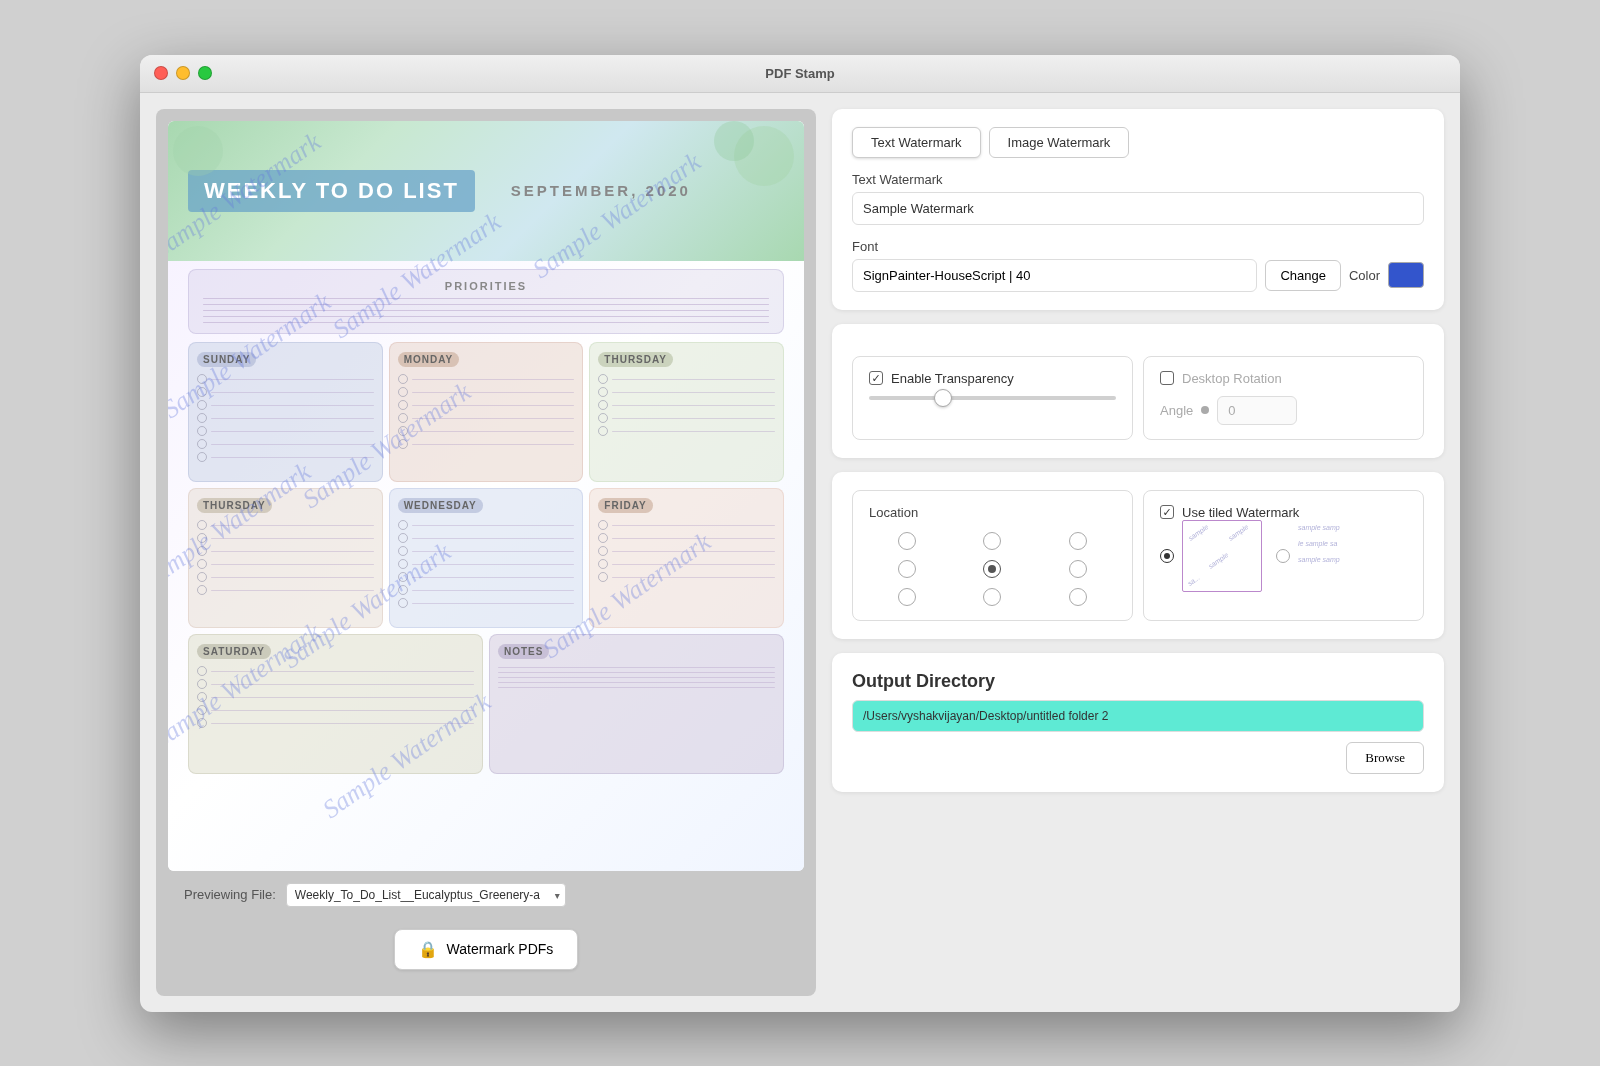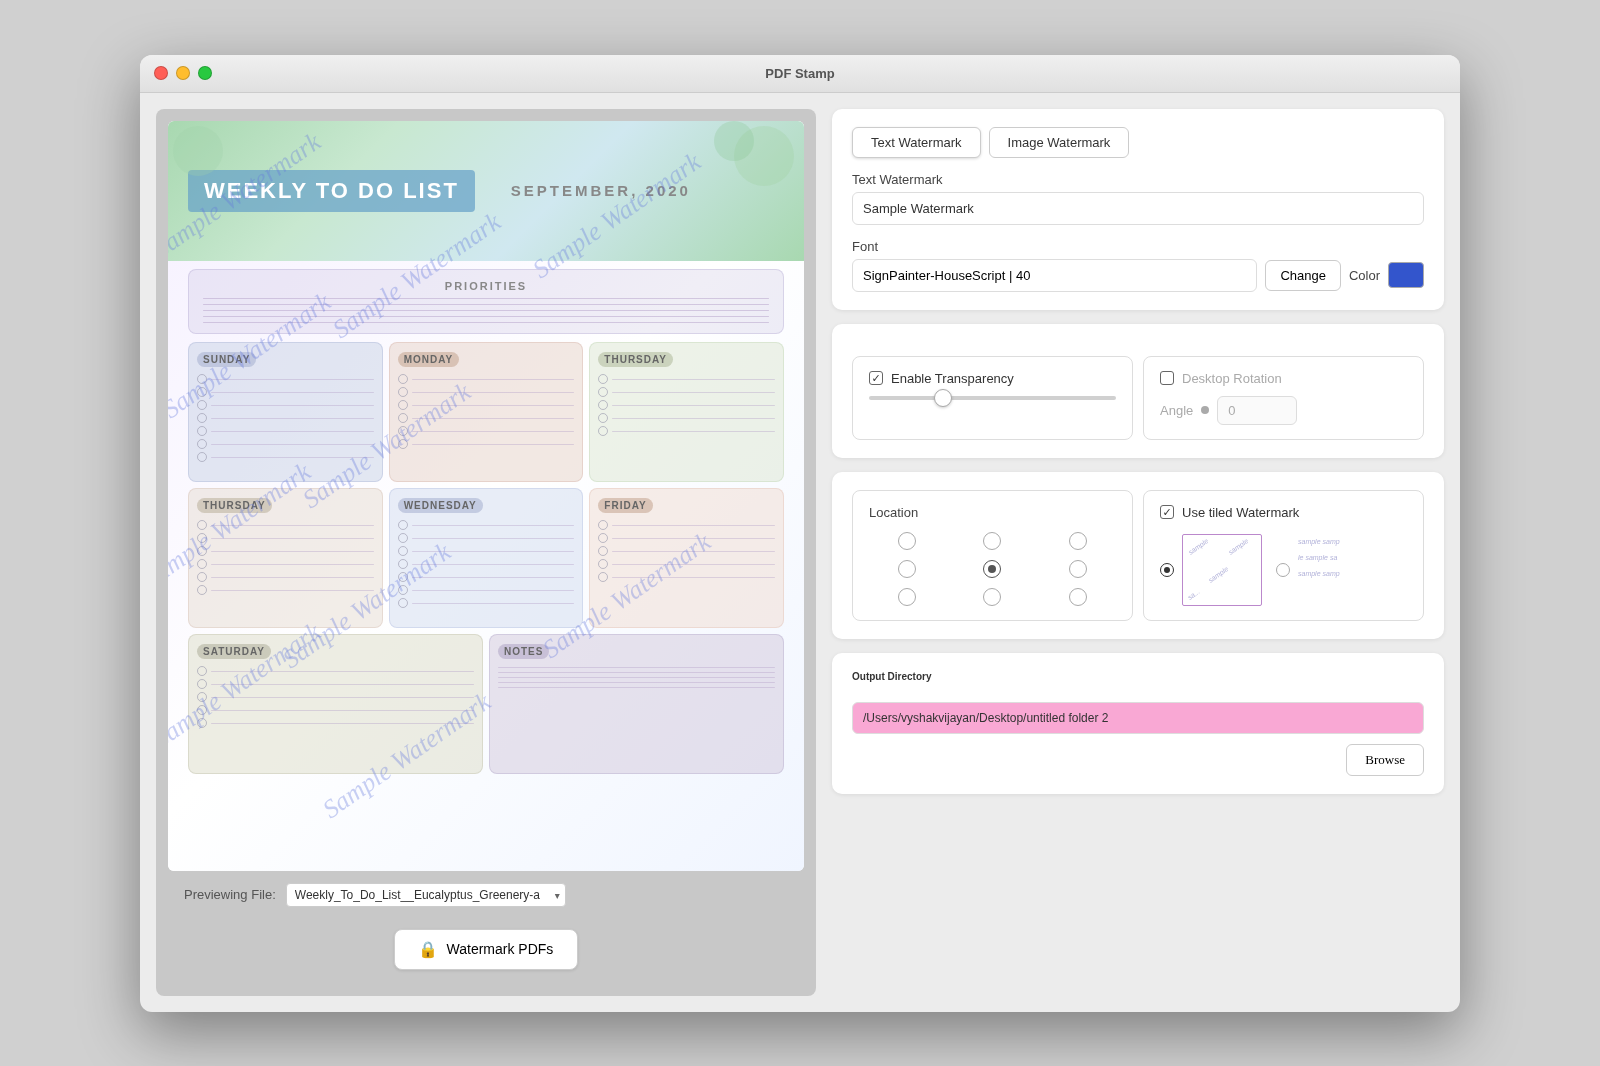--- a/index.html
+++ b/index.html
@@ -499,21 +499,20 @@
     }
     .tiled-box {
       border: 1px solid #ddd;
       border-radius: 8px;
       padding: 14px 16px;
     }
     .tiled-header {
       display: flex;
       align-items: center;
       gap: 8px;
-      margin-bottom: 14px;
     }
     .tiled-options {
       display: flex;
       gap: 14px;
       align-items: center;
     }
     .tiled-option {
       display: flex;
       align-items: center;
       gap: 8px;
@@ -550,32 +549,32 @@
       overflow: hidden;
     }
     .tile-sample-text {
       position: absolute;
       font-size: 7px;
       color: rgba(100,100,180,0.5);
       font-style: italic;
     }
     
     .output-label {
-      font-size: 10px;
+      font-size: 18px;
       font-weight: 700;
       color: #333;
-      margin-bottom: 20px;
+      margin-bottom: 8px;
     }
     .output-path {
       width: 100%;
       border: 1px solid #ddd;
       border-radius: 6px;
       padding: 8px 10px;
       font-size: 12px;
-      background: #f9a8d4;
+      background: #5eead4;
       color: #333;
       margin-bottom: 10px;
     }
     .browse-btn {
       float: right;
       background: white;
       border: 1px solid #ccc;
       border-radius: 6px;
       padding: 7px 18px;
       font-size: 13px;

